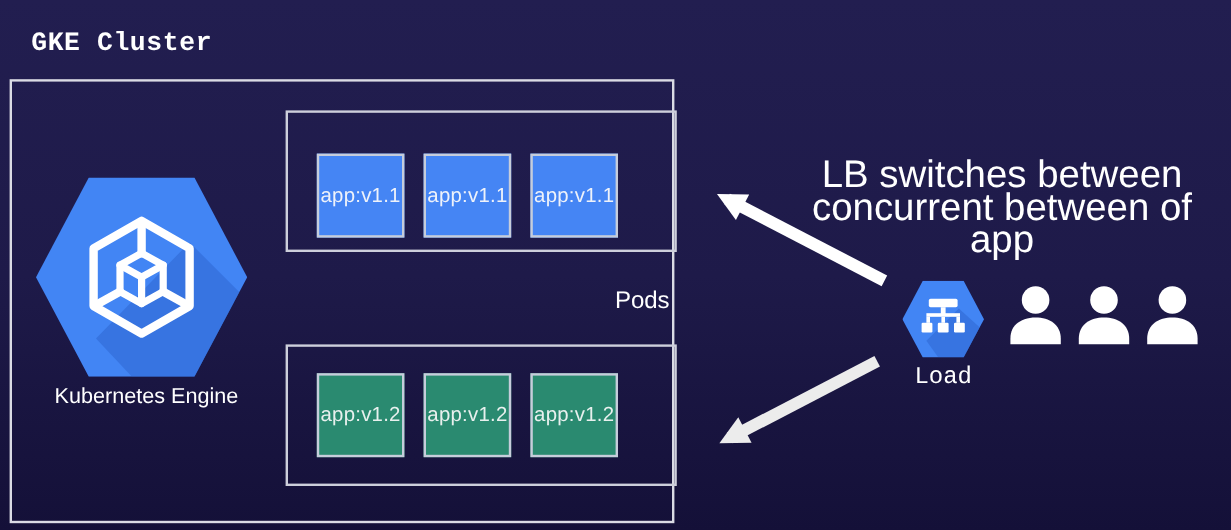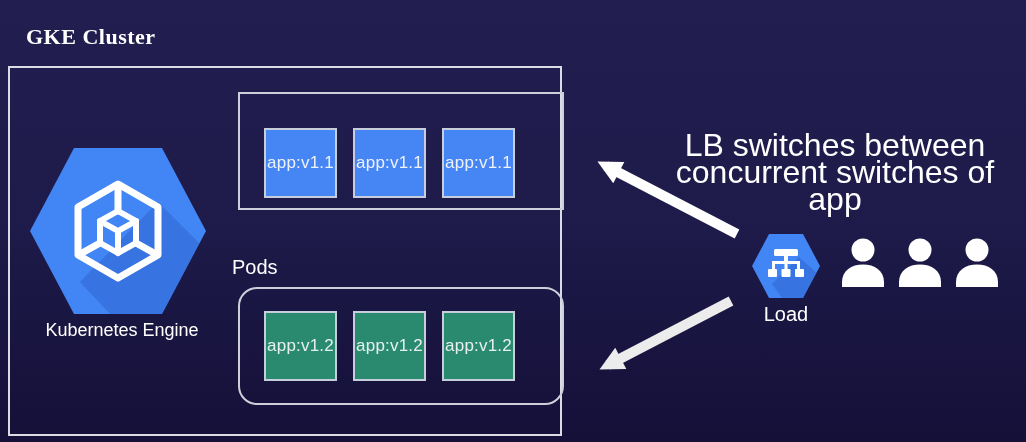--- a/index.html
+++ b/index.html
@@ -4,47 +4,47 @@
 <style>
   html,body { margin:0; padding:0; background:#0d0b24; }
   .stage {
     position:relative; width:1026px; height:442px; overflow:hidden;
     background:linear-gradient(180deg,#221e50 0%,#1e1a49 52%,#141038 100%);
     font-family:"Liberation Sans",sans-serif; color:#ffffff;
   }
   .abs { position:absolute; }
   .diagram-title {
     left:26px; top:24px;
-    font-family:Liberation Serif, serif; font-weight:bold;
+    font-family:Liberation Mono, monospace; font-weight:bold;
     font-size:22px; letter-spacing:0.5px; color:#fff;
   }
   .cluster-box {
     left:8px; top:66px; width:550px; height:366px;
     border:2px solid #dadbe4;
   }
   .pod-group {
     left:238px; width:298px; height:114px;
     border:2px solid #cdcfdb;
     display:flex; align-items:center; gap:16px; padding-left:24px;
     box-sizing:content-box;
   }
   .pod-group.v11 { top:92px; }
-  .pod-group.v12 { top:287px;border-radius:19px; }
+  .pod-group.v12 { top:287px; }
   .pod {
     width:69px; height:66px; border:2px solid #c6cddb;
     display:flex; align-items:center; justify-content:center;
     font-size:17px; color:#eef2fa; letter-spacing:0.2px;
   }
   .pod.blue { background:#4585f4;margin-top:24px; }
   .pod.teal { background:#2a8a70; color:#e8f0ee; }
-  .pods-label { left:232px; top:240px; width:302px; text-align:left; font-size:20px;margin-top:16px; }
+  .pods-label { left:256px; top:240px; width:302px; text-align:right; font-size:20px; }
   .engine-label { left:22px; top:320px; width:200px; text-align:center; font-size:18px; }
   .gke-icon { left:30px; top:148px; }
   .lb-icon { left:752px; top:234px; }
-  .lb-label { left:726px; top:302px; width:120px; text-align:center; font-size:20px; line-height:25px; }
+  .lb-label { left:726px; top:302px; width:120px; text-align:center; font-size:20px; line-height:25px;font-family:Liberation Mono, monospace; }
   .annotation { left:650px; top:132px; width:370px; text-align:center; font-size:32px; line-height:27px; }
   .users { left:841px; top:237px; display:flex; gap:13px; }
   .arrow-layer { left:0; top:0; pointer-events:none; }
 </style>
 </head>
 <body>
 
 <div class="stage">
 
   <div class="abs diagram-title">GKE Cluster</div>
@@ -80,21 +80,21 @@
   <div class="abs pods-label">Pods</div>
 
   <div class="abs pod-group v12">
     <div class="pod teal">app:v1.2</div>
     <div class="pod teal">app:v1.2</div>
     <div class="pod teal">app:v1.2</div>
   </div>
 
   <div class="abs annotation">
     <div>LB switches between</div>
-    <div>concurrent switches of app</div>
+    <div>concurrent between of app</div>
   </div>
 
   <svg class="abs arrow-layer" width="1026" height="442" viewBox="0 0 1026 442">
     <defs>
       <marker id="ahWhite" viewBox="0 0 10 10" refX="6" refY="5" markerWidth="2.6" markerHeight="2.4" orient="auto">
         <path d="M0,0 L10,5 L0,10 Z" fill="#ffffff"></path>
       </marker>
       <marker id="ahGrey" viewBox="0 0 10 10" refX="6" refY="5" markerWidth="2.6" markerHeight="2.4" orient="auto">
         <path d="M0,0 L10,5 L0,10 Z" fill="#ececec"></path>
       </marker>

